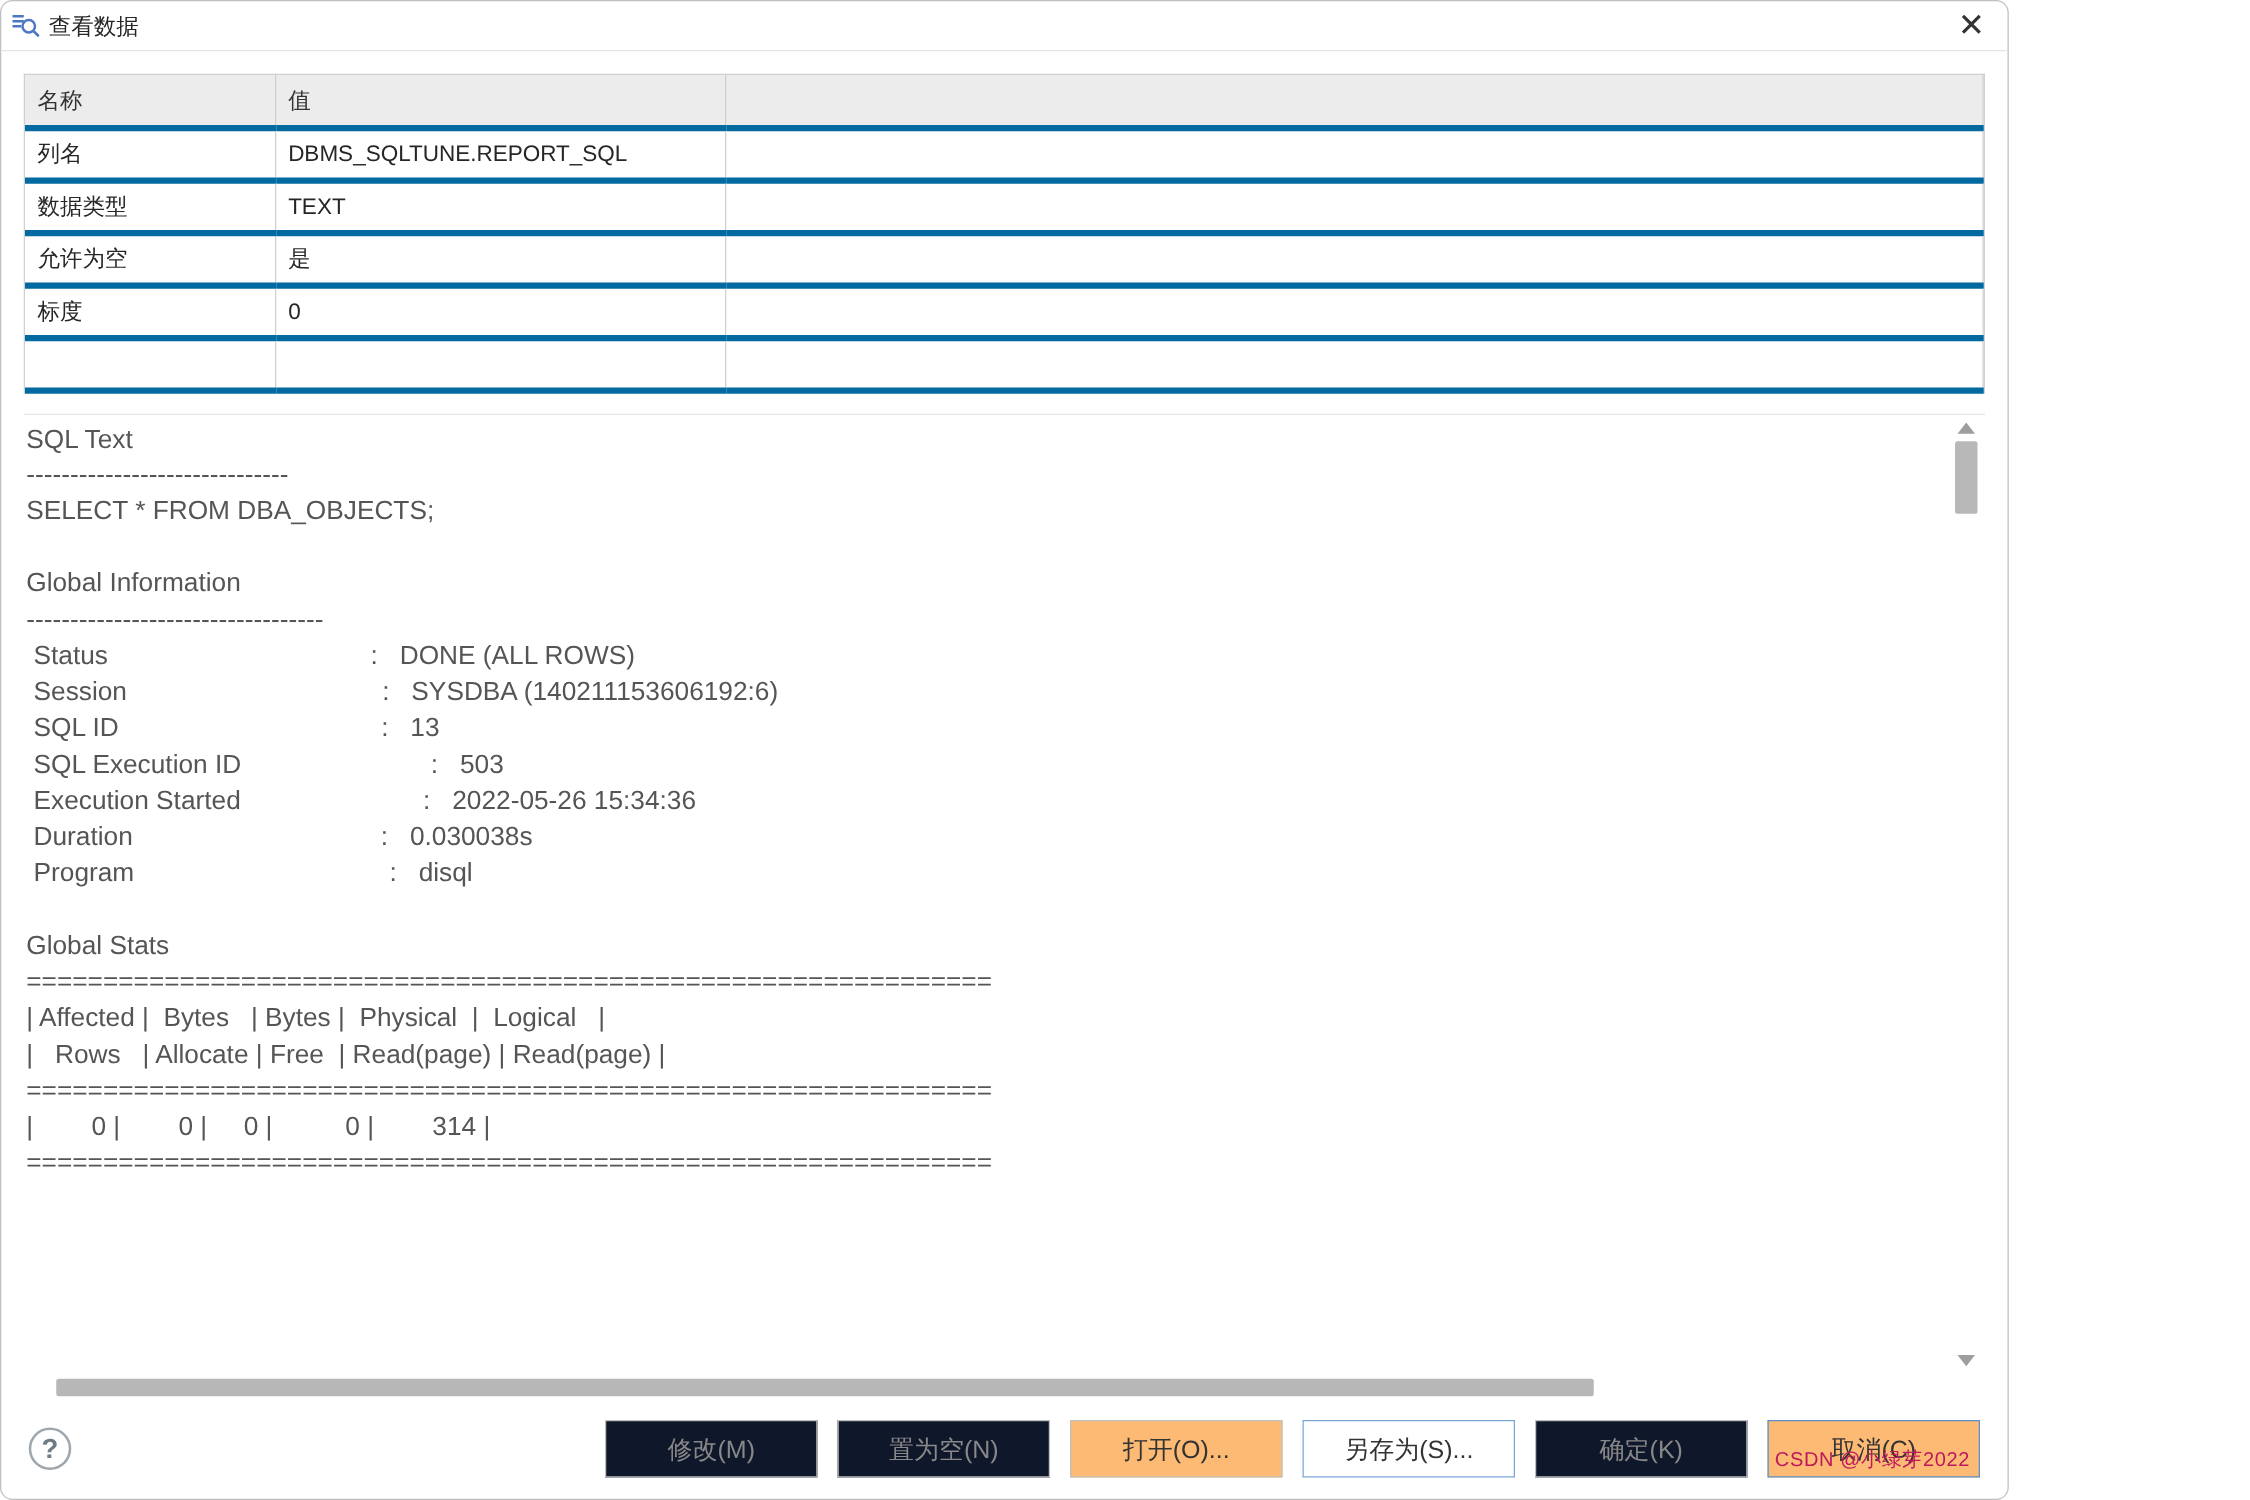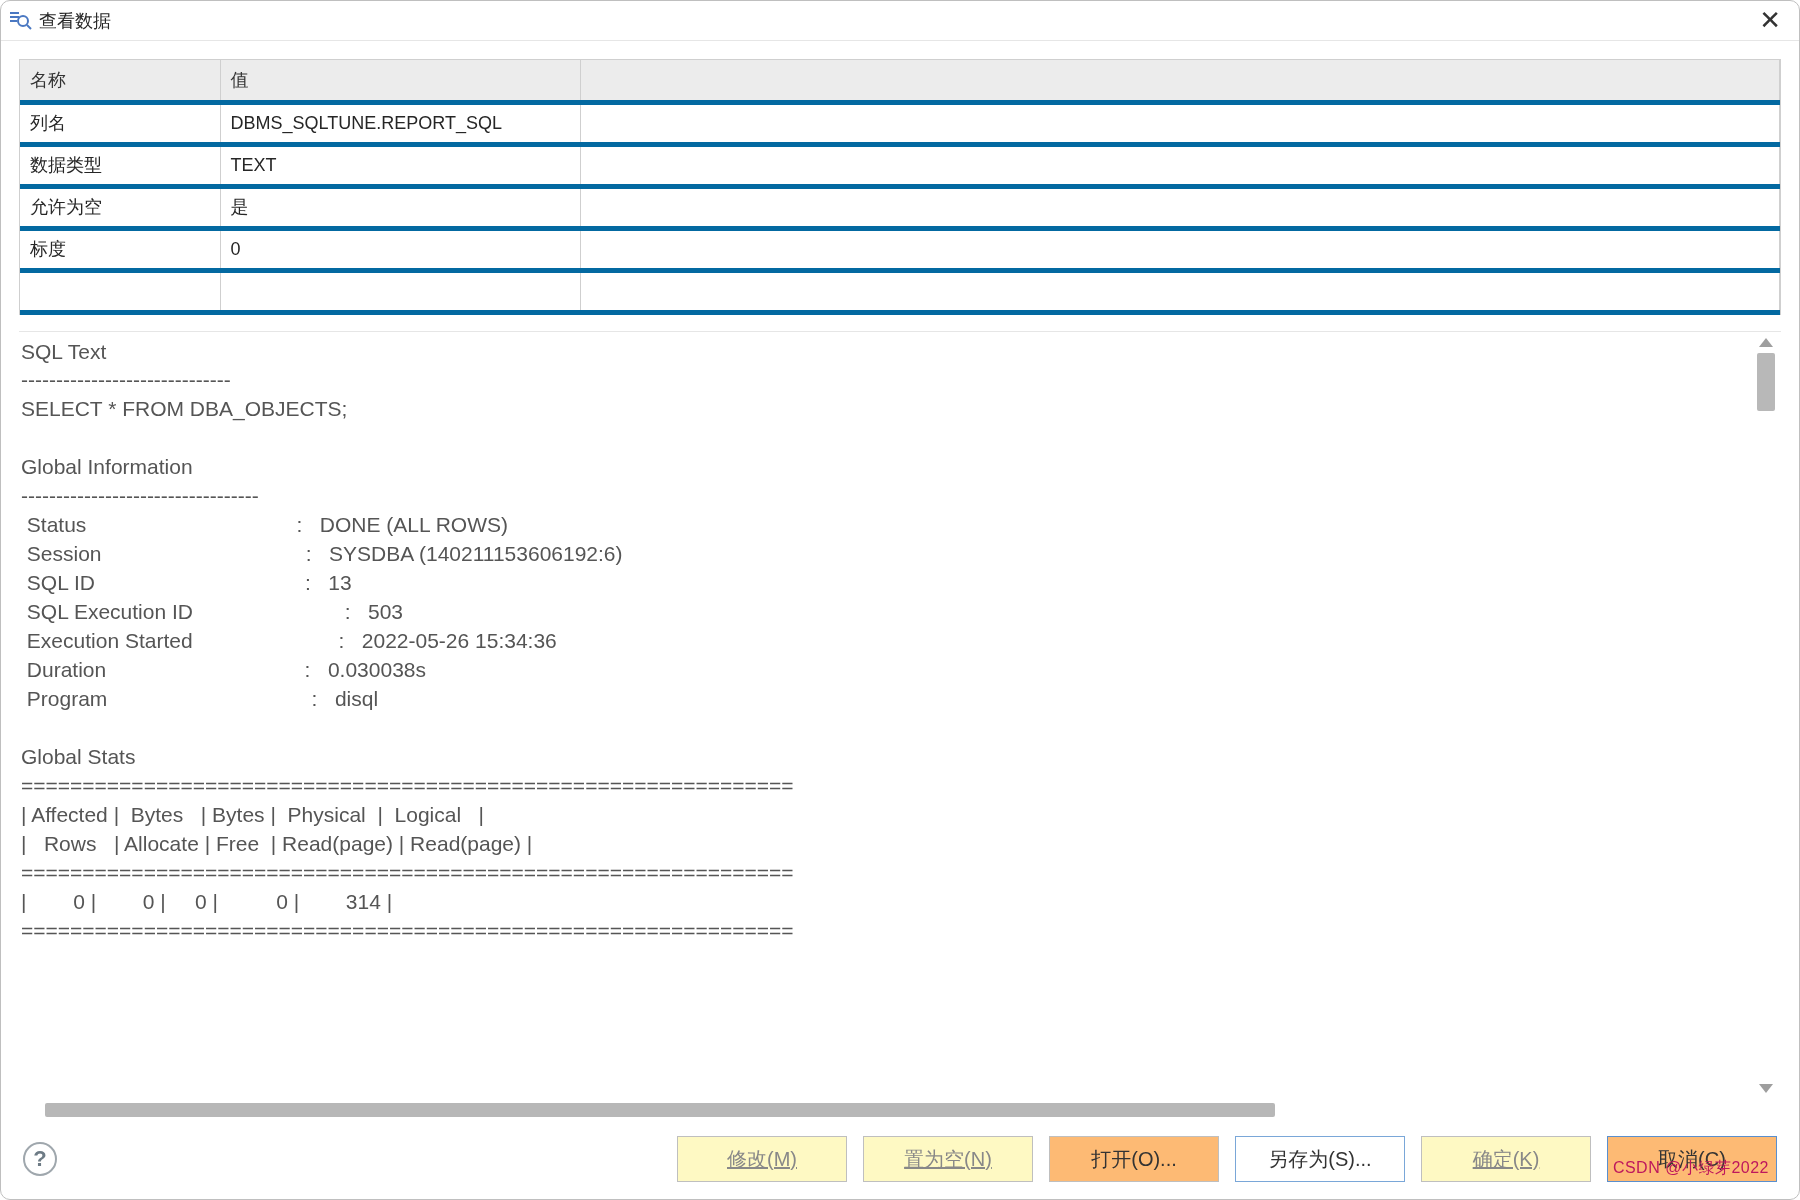--- a/index.html
+++ b/index.html
@@ -2,21 +2,21 @@
 <html><head>
 <meta charset="utf-8">
 <style>
   * { box-sizing: border-box; margin: 0; padding: 0; }
   html, body {
     width: 1800px; height: 1200px;
     font-family: "Microsoft YaHei", "PingFang SC", Arial, sans-serif;
     font-size: 18px; color: #262626; background: #ffffff; overflow: hidden;
   }
   .dialog {
-    position: relative; width: 1800px; height: 1200px;
+    position: relative; width: 1607px; height: 1200px;
     border: 1px solid #bfbfbf; border-radius: 10px; background: #ffffff;
     display: flex; flex-direction: column;
   }
   .titlebar {
     height: 40px; display: flex; align-items: center; padding: 0 12px 0 6px;
     border-bottom: 1px solid #e6e6e6;
   }
   .titlebar .icon-wrap { width: 26px; height: 26px; margin-right: 6px; display:flex; align-items:center; justify-content:center; }
   .titlebar .title { font-size: 18px; }
   .titlebar .spacer { flex: 1; }
@@ -76,21 +76,21 @@
     font-size: 22px; font-weight: bold; cursor: pointer;
   }
   .buttonbar .spacer2 { flex: 1; }
   .btn {
     min-width: 170px; height: 46px; padding: 0 20px;
     border: 1px solid #bfbfbf; background: #fdba74;
     font-size: 20px; display:flex; align-items:center; justify-content:center;
     cursor: pointer; color: #333;
   }
   .btn.primary { background:#ffffff; border-color:#7aa7d8; font-weight: 400; text-align: right; }
-  .btn.disabled { color:#888; background:#fef9c3;text-decoration:underline; }
+  .btn.disabled { color:#888; background:#0f172a; }
   .btn.default { border-color:#5a8fce; }
 
   .watermark {
     position: absolute; right: 30px; bottom: 20px; color: #be185d;
     font-size: 16px; letter-spacing: 0.5px; pointer-events: none; text-align: right;
   }
 </style>
 </head>
 <body>
 

